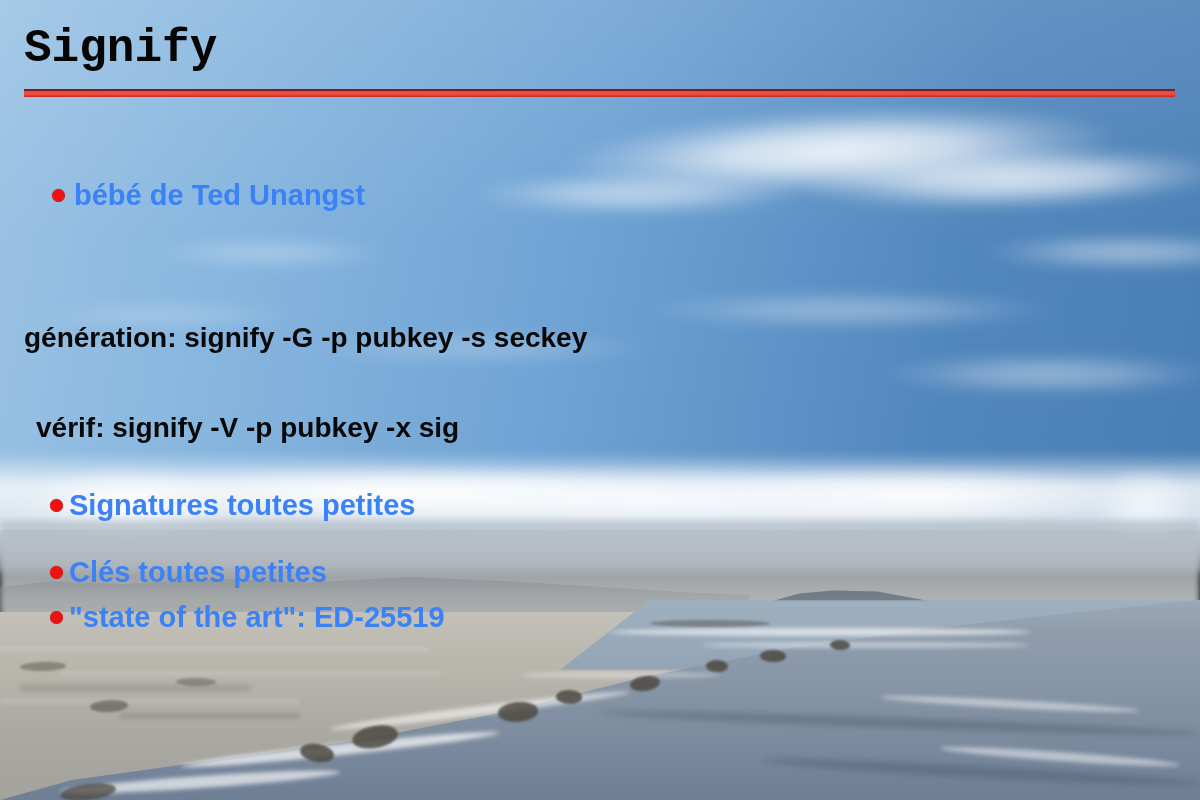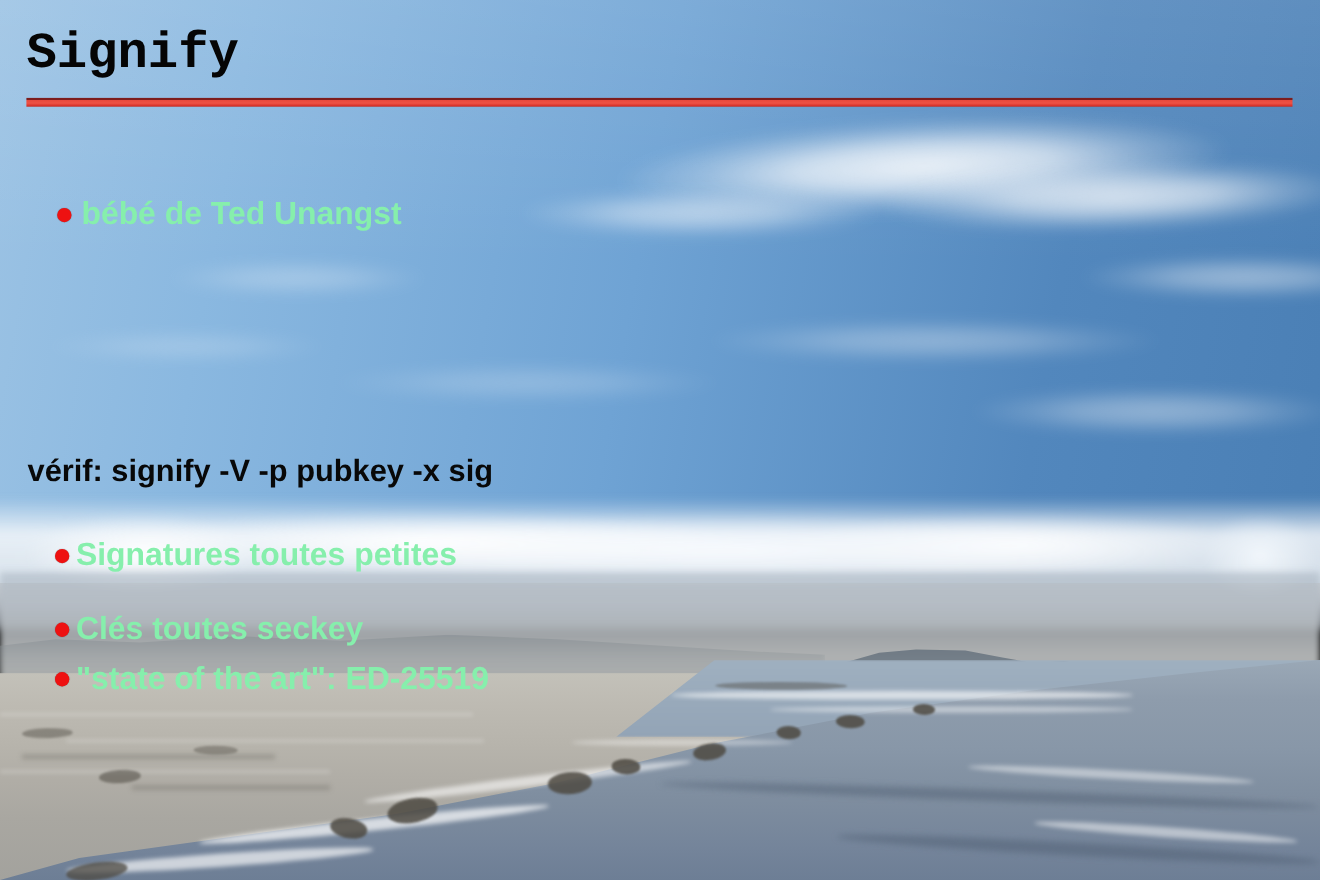--- a/index.html
+++ b/index.html
@@ -187,37 +187,37 @@
     white-space: nowrap;
   }
   .dot {
     width: 13px; height: 13px; border-radius: 50%;
     background: #ee1111; flex: 0 0 auto;
     box-shadow: 0 0 1px rgba(0,0,0,.45);
   }
   .btext {
     margin-left: 9px;
     font-family: "Liberation Sans", sans-serif;
-    font-weight: bold; font-size: 29px; color: #86efac;
+    font-weight: bold; font-size: 29px; color: #3b82f6;
     line-height: 1;
   }
   .cmd-row {
     position: absolute;
     font-family: "Liberation Sans", sans-serif;
     font-weight: bold; font-size: 28px; color: #080808;
     line-height: 1; white-space: nowrap;
   }
 
   
   .g1r1 { left: 52px; top: 181px; }
   .g1r2 { left: 52px; top: 226px; }
   
   .cr1 { left: 24px; top: 324px; }
   .cr2 { left: 24px; top: 369px; }
-  .cr3 { left: 25px; top: 414px; }
+  .cr3 { left: 36px; top: 414px; }
   
   .g2r1 { left: 50px; top: 491px; }
   .g2r2 { left: 50px; top: 558px; }
   .g2r3 { left: 50px; top: 603px; }
   .g2r1 .btext, .g2r2 .btext, .g2r3 .btext { margin-left: 6px; }
 </style>
 </head>
 <body>
 
 <div id="slide">
@@ -280,29 +280,30 @@
   <div class="title">Signify</div>
   <div class="rule"></div>
 
   <div class="body-block">
 
     <div class="bullet-row g1r1">
       <span class="dot"></span>
       <span class="btext">bébé de Ted Unangst</span>
     </div>
 
+    <div class="cmd-row cr1">génération: signify -G -p pubkey -s seckey</div>
     <div class="cmd-row cr3">vérif: signify -V -p pubkey -x sig</div>
 
     <div class="bullet-row g2r1">
       <span class="dot"></span>
       <span class="btext">Signatures toutes petites</span>
     </div>
     <div class="bullet-row g2r2">
       <span class="dot"></span>
-      <span class="btext">Clés toutes seckey</span>
+      <span class="btext">Clés toutes petites</span>
     </div>
     <div class="bullet-row g2r3">
       <span class="dot"></span>
       <span class="btext">"state of the art": ED-25519</span>
     </div>
 
   </div>
 </div>
 
 </body></html>

